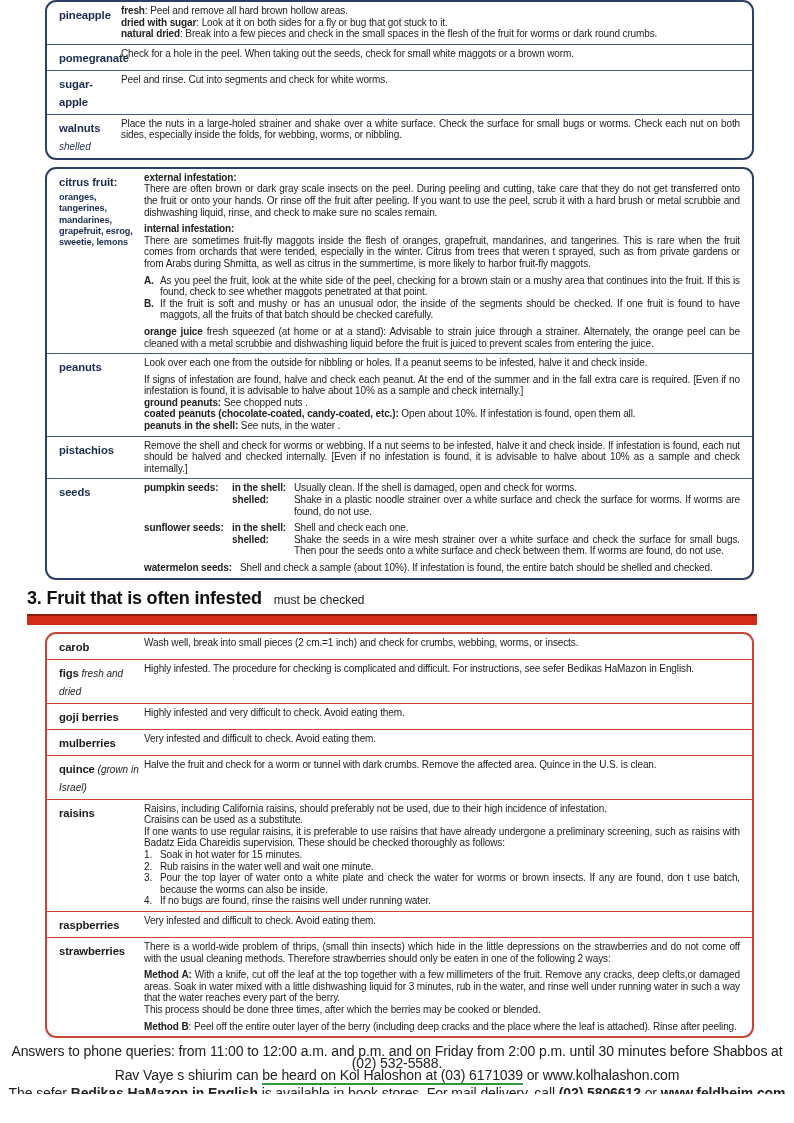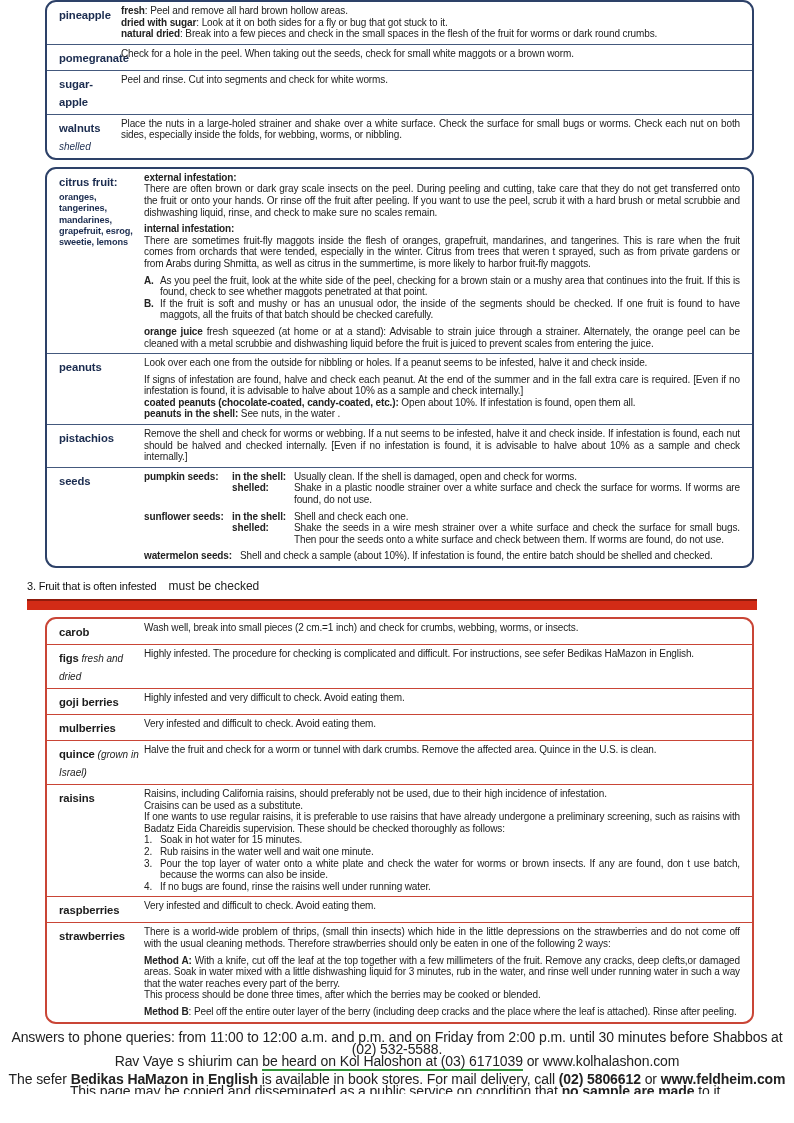--- a/index.html
+++ b/index.html
@@ -29,21 +29,21 @@
   .marker.bold{font-weight:bold;}
   .li-text{flex:1;min-width:0;text-align:justify;}
   .cols{display:flex;}
   .c1{flex:0 0 88px;font-weight:bold;}
   .c2{flex:0 0 62px;font-weight:bold;}
   .ctext{flex:1;min-width:0;text-align:justify;}
   .s-n{}
   .s-b{font-weight:bold;}
   .s-u{border-bottom:2px solid var(--green-ul);}
   .sec-header{margin:8px 0 5px 27px;}
-  .sec-title{font-size:11px;font-weight:normal;color:#101010;letter-spacing:-0.2px;}
+  .sec-title{font-size:18px;font-weight:bold;color:#101010;letter-spacing:-0.2px;}
   .sec-sub{font-size:12px;color:#222;margin-left:12px;}
   .red-bar{height:9px;background:var(--red-bar);border-top:2px solid var(--red-bar-edge);margin:0 37px 7px 27px;}
   .footer{text-align:center;font-size:14px;line-height:12px;margin-top:3px;letter-spacing:-0.1px;}
   .footer-line{color:#222;}
   .footer-line.gap-above{margin-top:6px;}
   .green-bar{
     margin:5px 30px 0;height:22px;background:var(--green-bg);color:var(--green-tx);
     font-weight:bold;font-style:italic;font-size:12.5px;
     display:flex;align-items:center;justify-content:center;
   }
@@ -99,20 +99,21 @@
             <span class="li-text"><span class="s-n">If the fruit is soft and mushy or has an unusual odor, the inside of the segments should be checked. If one fruit is found to have maggots, all the fruits of that batch should be checked carefully.</span></span>
           </div>
           <div class="blk p gap"><span class="s-b">orange juice</span><span class="s-n">     fresh squeezed (at home or at a stand): Advisable to strain juice through a strainer. Alternately, the orange peel can be cleaned with a metal scrubbie and dishwashing liquid before the fruit is juiced to prevent scales from entering the juice.</span></div>
         </div>
       </div>
       <div class="row">
         <div class="name-cell"><span class="fruit-name">peanuts</span></div>
         <div class="content-cell">
           <div class="blk p"><span class="s-n">Look over each one from the outside for nibbling or holes. If a peanut seems to be infested, halve it and check inside.</span></div>
           <div class="blk p gap"><span class="s-n">If signs of infestation are found, halve and check each peanut. At the end of the summer and in the fall extra care is required. [Even if no infestation is found, it is advisable to halve about 10% as a sample and check internally.]</span></div>
+          <div class="blk p"><span class="s-b">ground peanuts:</span><span class="s-n"> See  chopped nuts .</span></div>
           <div class="blk p"><span class="s-b">coated peanuts (chocolate-coated, candy-coated, etc.):</span><span class="s-n"> Open about 10%. If  infestation is found, open them all.</span></div>
           <div class="blk p"><span class="s-b">peanuts in the shell:</span><span class="s-n"> See  nuts, in the water .</span></div>
         </div>
       </div>
       <div class="row">
         <div class="name-cell"><span class="fruit-name">pistachios</span></div>
         <div class="content-cell">
           <div class="blk p"><span class="s-n">Remove the shell and check for worms or webbing. If a nut seems to be infested, halve it and check inside. If infestation is found, each nut should be halved and checked internally. [Even if no infestation is found, it is advisable to halve about 10% as a sample and check internally.]</span></div>
         </div>
       </div>

